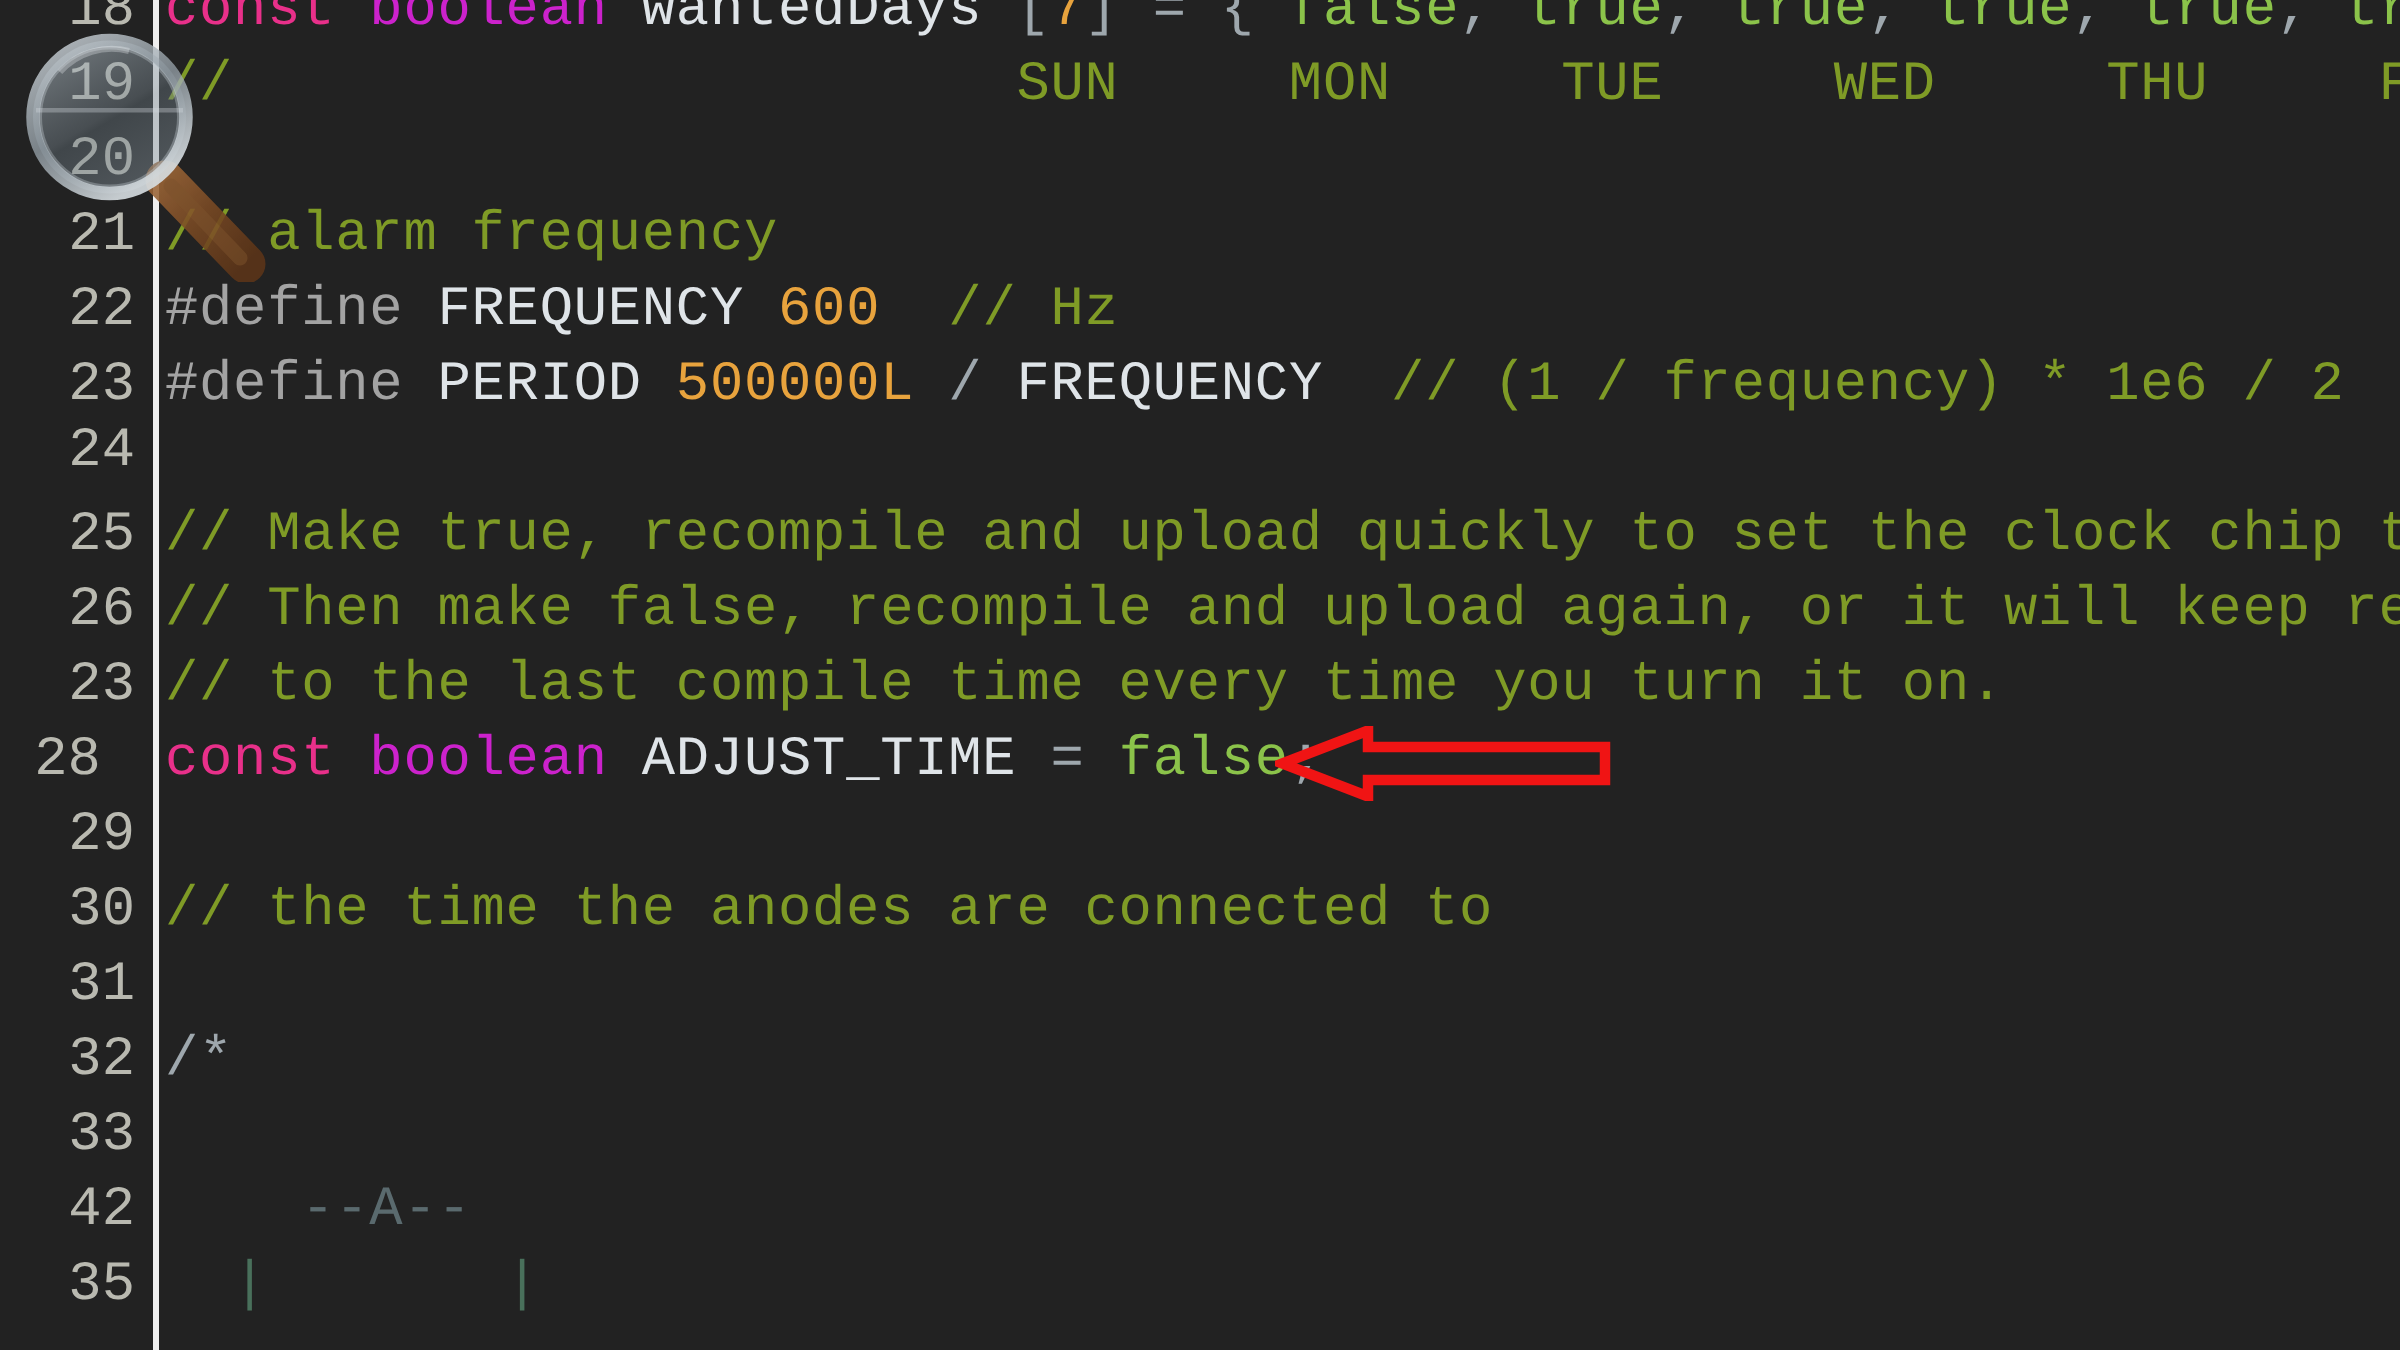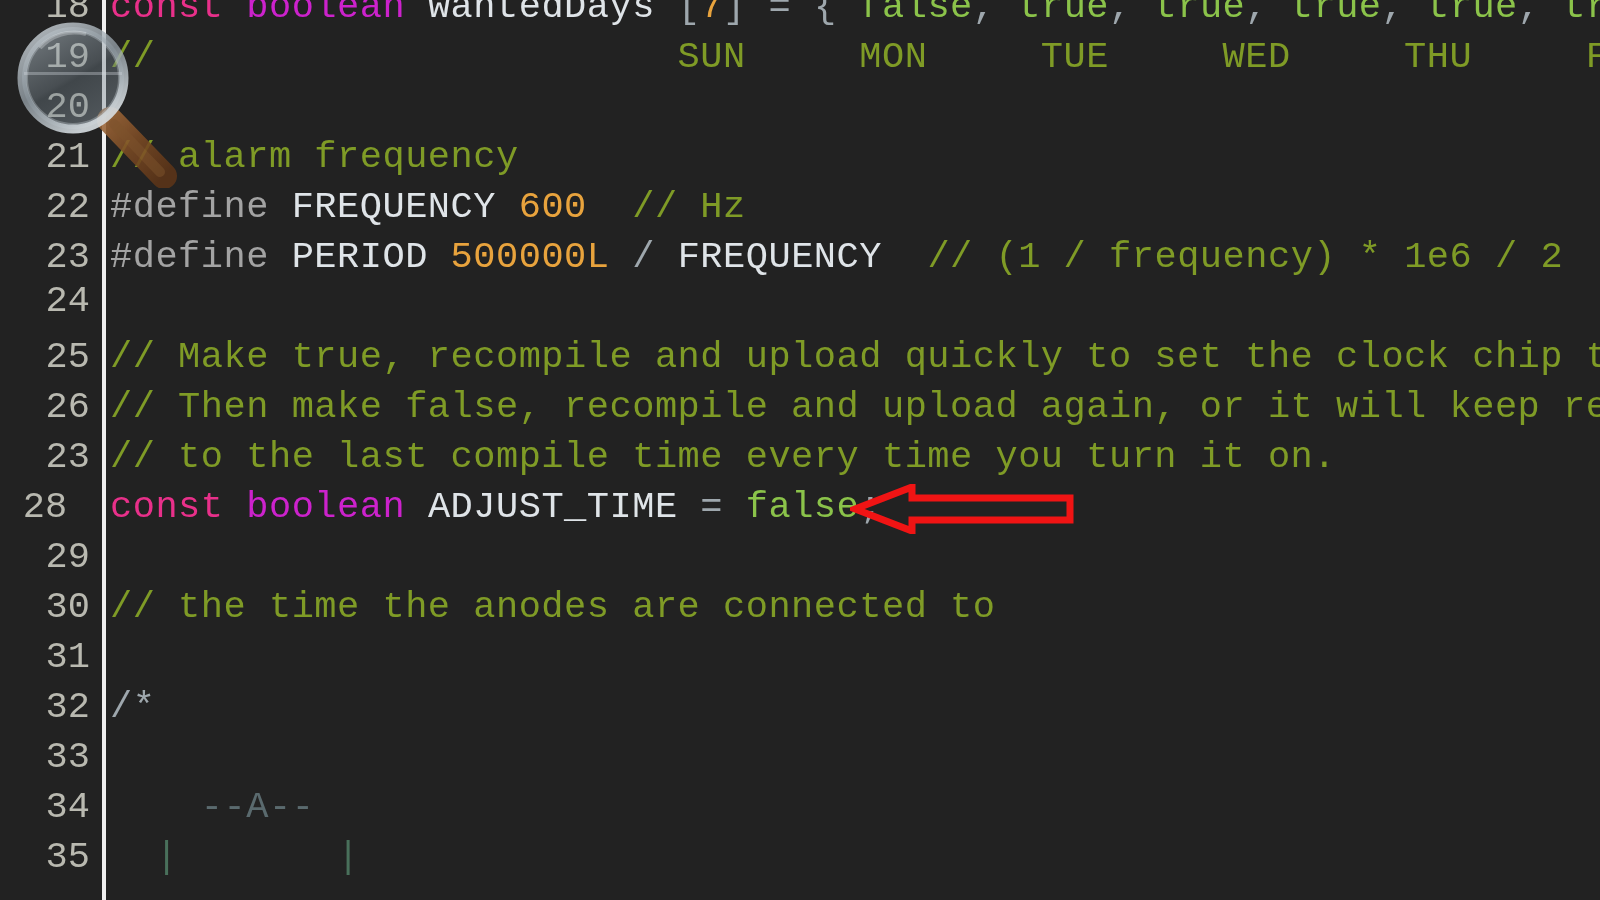--- a/index.html
+++ b/index.html
@@ -115,21 +115,21 @@
       <div class="gline" style="top: 276px;">24</div>
       <div class="gline" style="top: 332px;">25</div>
       <div class="gline" style="top: 382px;">26</div>
       <div class="gline" style="top: 432px;">23</div>
       <div class="gline" style="top: 482px; text-align: center;">28</div>
       <div class="gline" style="top: 532px;">29</div>
       <div class="gline" style="top: 582px;">30</div>
       <div class="gline" style="top: 632px; margin-left: 19px;">31</div>
       <div class="gline" style="top: 682px;">32</div>
       <div class="gline" style="top: 732px;">33</div>
-      <div class="gline" style="top: 782px;">34</div>
+      <div class="gline" style="top: 782px;">42</div>
       <div class="gline" style="top: 832px;">35</div>
     </div>
   <div id="gutter-rule"></div>
 
   <div id="code">
       <div class="cline" style="top: -18px;"><span class="t-kw">const </span><span class="t-type">boolean </span><span class="t-ident">wantedDays </span><span class="t-op">[</span><span class="t-num">7</span><span class="t-op">] = { </span><span class="t-lit">false</span><span class="t-op">, </span><span class="t-lit">true</span><span class="t-op">, </span><span class="t-lit">true</span><span class="t-op">, </span><span class="t-lit">true</span><span class="t-op">, </span><span class="t-lit">true</span><span class="t-op">, </span><span class="t-lit">true</span></div>
       <div class="cline" style="top: 32px;"><span class="t-com">//                       SUN     MON     TUE     WED     THU     FRI</span></div>
       <div class="cline" style="top: 82px;"></div>
       <div class="cline" style="top: 132px;"><span class="t-com">// alarm frequency</span></div>
       <div class="cline" style="top: 182px;"><span class="t-pre">#define </span><span class="t-ident">FREQUENCY </span><span class="t-num">600</span><span class="t-com">  // Hz</span></div>

